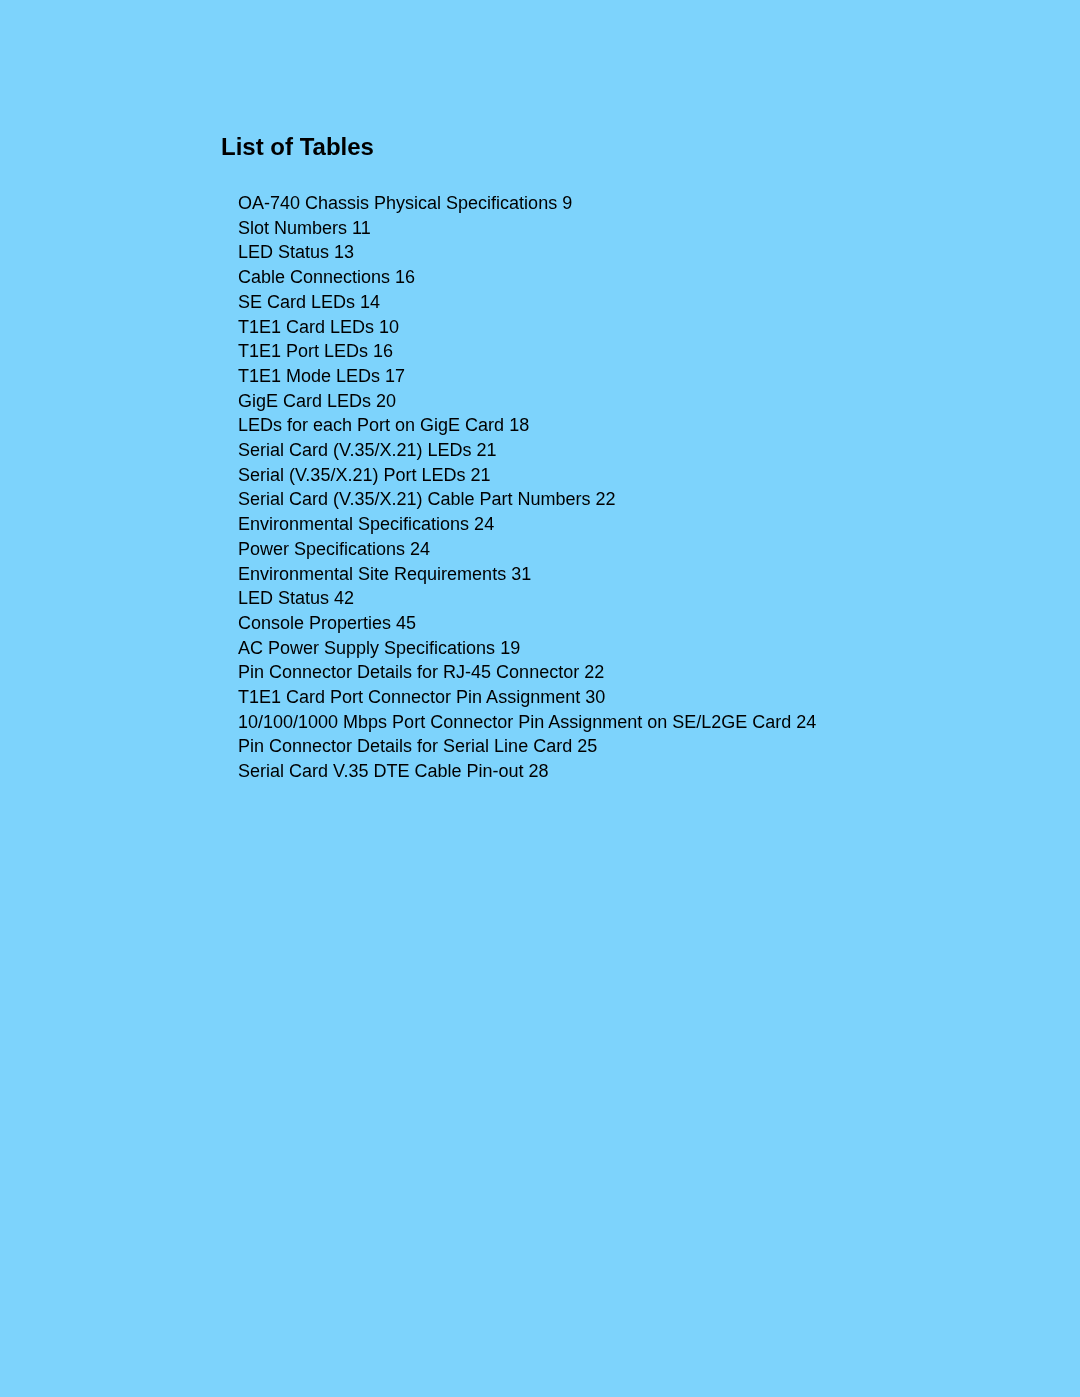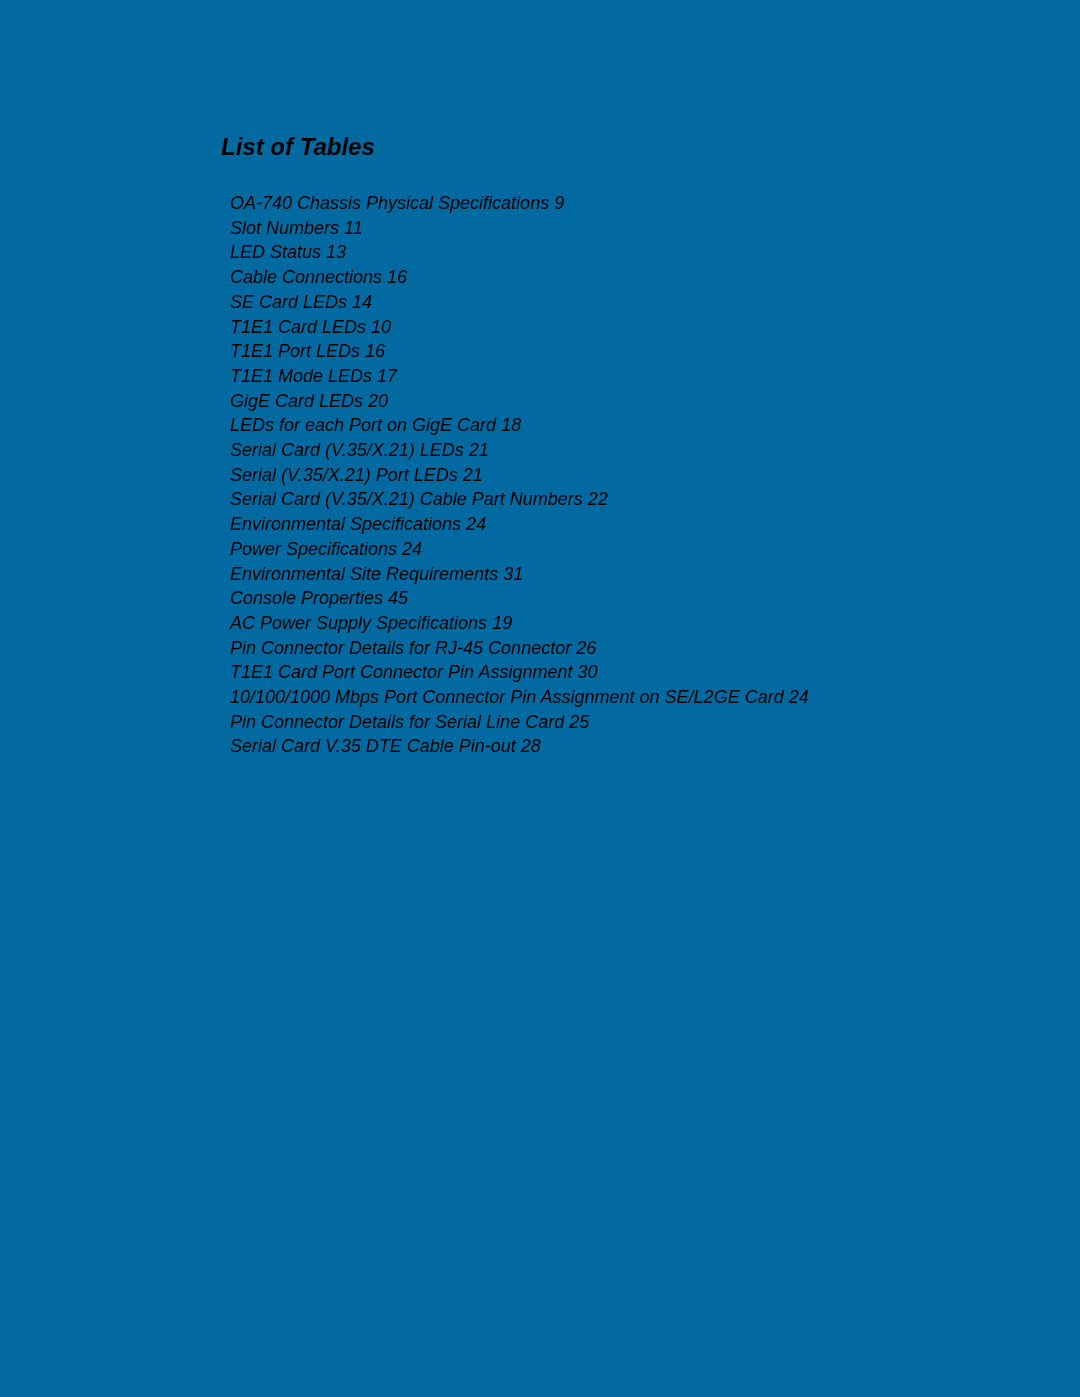--- a/index.html
+++ b/index.html
@@ -12,40 +12,39 @@
     width: 1080px;
     height: 1397px;
     position: relative;
     font-family: "Liberation Sans", sans-serif;
     color: #000000;
     -webkit-font-smoothing: antialiased;
   }
   .page {
     position: absolute;
     inset: 0;
-    background: #0369a1;
-    font-style: italic;
+    background: #7dd3fc;
   }
   .content {
     position: absolute;
     left: 221px;
     top: 133px;
     width: 740px;
   }
   .page-title {
     font-size: 24px;
     font-weight: bold;
     line-height: 28px;
     letter-spacing: 0px;
     margin: 0 0 30px 0;
     color: #000000;
   }
   .toc-list {
     list-style: none;
-    margin: 9px;
+    margin: 17px;
     padding: 0;
   }
   .toc-entry {
     font-size: 18px;
     font-weight: normal;
     line-height: 24.7px;
     color: #000000;
     white-space: nowrap;
   }
 </style>
@@ -65,22 +64,23 @@
         <li class="toc-entry">T1E1 Port LEDs 16</li>
         <li class="toc-entry">T1E1 Mode LEDs 17</li>
         <li class="toc-entry">GigE Card LEDs 20</li>
         <li class="toc-entry">LEDs for each Port on GigE Card 18</li>
         <li class="toc-entry">Serial Card (V.35/X.21) LEDs 21</li>
         <li class="toc-entry">Serial (V.35/X.21) Port LEDs 21</li>
         <li class="toc-entry">Serial Card (V.35/X.21) Cable Part Numbers 22</li>
         <li class="toc-entry">Environmental Specifications 24</li>
         <li class="toc-entry">Power Specifications 24</li>
         <li class="toc-entry">Environmental Site Requirements 31</li>
+        <li class="toc-entry">LED Status 42</li>
         <li class="toc-entry">Console Properties 45</li>
         <li class="toc-entry">AC Power Supply Specifications 19</li>
-        <li class="toc-entry">Pin Connector Details for RJ-45 Connector 26</li>
+        <li class="toc-entry">Pin Connector Details for RJ-45 Connector 22</li>
         <li class="toc-entry">T1E1 Card Port Connector Pin Assignment 30</li>
         <li class="toc-entry">10/100/1000 Mbps Port Connector Pin Assignment on SE/L2GE Card 24</li>
         <li class="toc-entry">Pin Connector Details for Serial Line Card 25</li>
         <li class="toc-entry">Serial Card V.35 DTE Cable Pin-out 28</li>
       </ul>
   </div>
 </div>
 
 </body></html>

